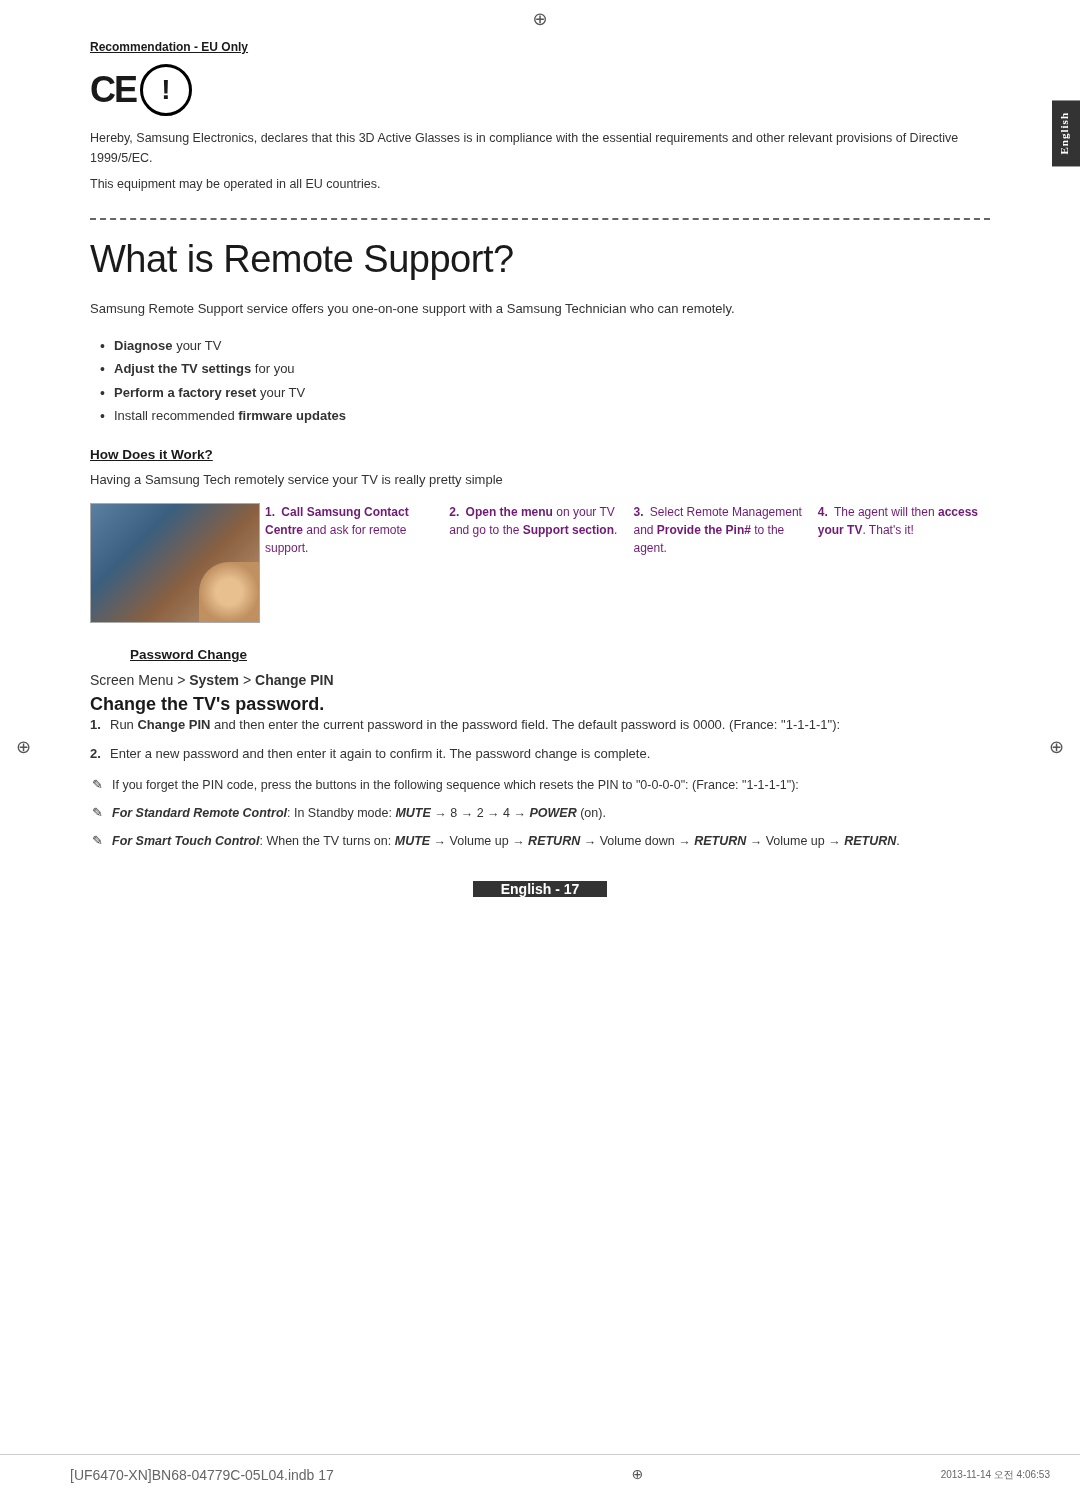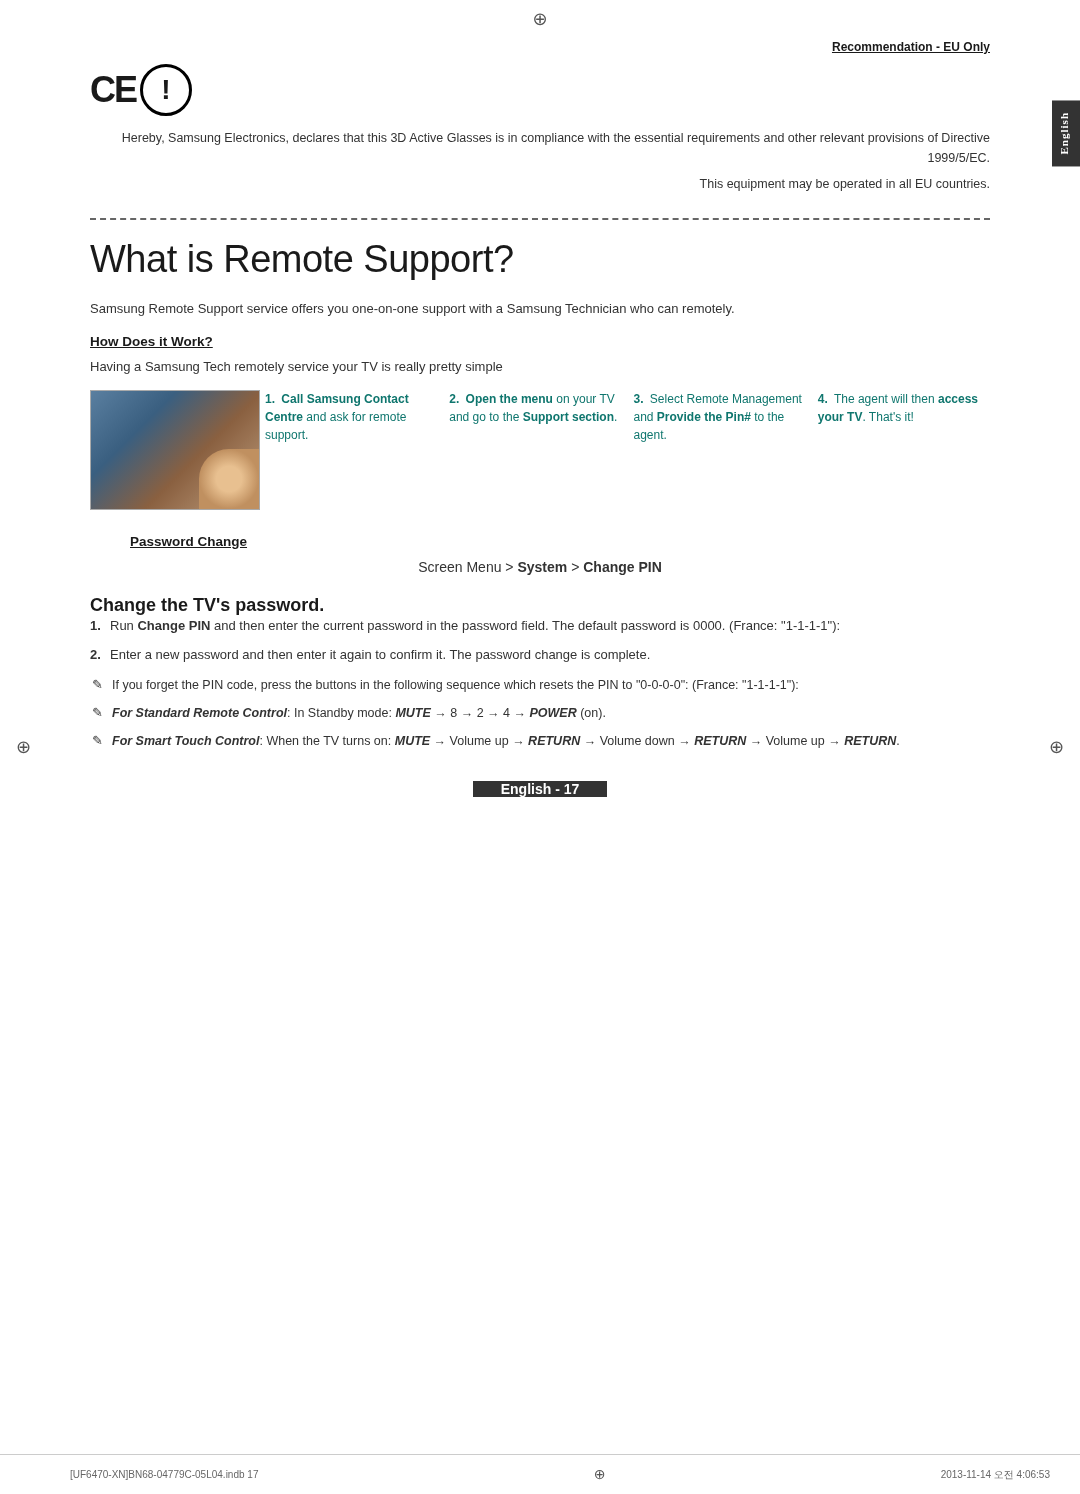--- a/index.html
+++ b/index.html
@@ -50,21 +50,20 @@
     }
 
     .main-content {
       margin: 40px 90px 60px 90px;
       position: relative;
     }
 
     
     .recommendation-section {
       margin-bottom: 23px;
-      text-align: right;
     }
 
     .recommendation-title {
       font-size: 12px;
       font-weight: bold;
       text-decoration: underline;
       margin-bottom: 10px;
       font-family: Arial, sans-serif;
     }
 
@@ -191,21 +190,21 @@
       height: 60px;
       background: radial-gradient(circle, #e8c090 30%, #c09060 70%);
       border-radius: 50% 0 0 0;
     }
 
     .step-item {
       flex: 1;
       font-size: 12px;
       line-height: 1.5;
       font-family: Arial, sans-serif;
-      color: #0f766e;
+      color: #701a75;
     }
 
     .step-number {
       font-weight: bold;
       margin-right: 3px;
     }
 
     .step-item strong {
       font-weight: bold;
     }
@@ -221,22 +220,21 @@
       font-family: Arial, sans-serif;
       text-decoration: underline;
       margin-bottom: 10px;
       padding-left: 40px;
     }
 
     .screen-menu-path {
       font-size: 14px;
       font-family: Arial, sans-serif;
       color: #333;
-      margin-bottom: 20px;
-      text-align: center;
+      margin-bottom: 6px;
     }
 
     .screen-menu-path strong {
       font-weight: bold;
     }
 
     .change-password-title {
       font-size: 18px;
       font-weight: bold;
       font-family: Arial, sans-serif;
@@ -300,21 +298,21 @@
       height: 40px;
       border-top: 1px solid #ccc;
       display: flex;
       align-items: center;
       justify-content: space-between;
       padding: 0 30px;
       background: #fff;
     }
 
     .footer-left {
-      font-size: 10px;
+      font-size: 14px;
       color: #666;
       font-family: Arial, sans-serif;
       padding-left: 40px;
     }
 
     .footer-center {
       display: flex;
       align-items: center;
       gap: 6px;
     }
@@ -410,20 +408,26 @@
       <p class="recommendation-text">Hereby, Samsung Electronics, declares that this 3D Active Glasses is in compliance with the essential requirements and other relevant provisions of Directive 1999/5/EC.</p>
       <p class="recommendation-text">This equipment may be operated in all EU countries.</p>
     </div>
 
     <hr class="dashed-divider">
 
     <h1 class="main-heading">What is Remote Support?</h1>
 
     <p class="intro-text">Samsung Remote Support service offers you one-on-one support with a Samsung Technician who can remotely.</p>
 
+    <ul class="bullet-list">
+      <li><strong>Diagnose</strong> your TV</li>
+      <li><strong>Adjust the TV settings</strong> for you</li>
+      <li><strong>Perform a factory reset</strong> your TV</li>
+      <li>Install recommended <strong>firmware updates</strong></li>
+    </ul>
 
     <div class="section-heading">How Does it Work?</div>
     <p class="section-subtext">Having a Samsung Tech remotely service your TV is really pretty simple</p>
 
     <div class="steps-all">
       <div class="image-col">
         <div class="support-image"></div>
       </div>
       <div class="steps-cols">
 

